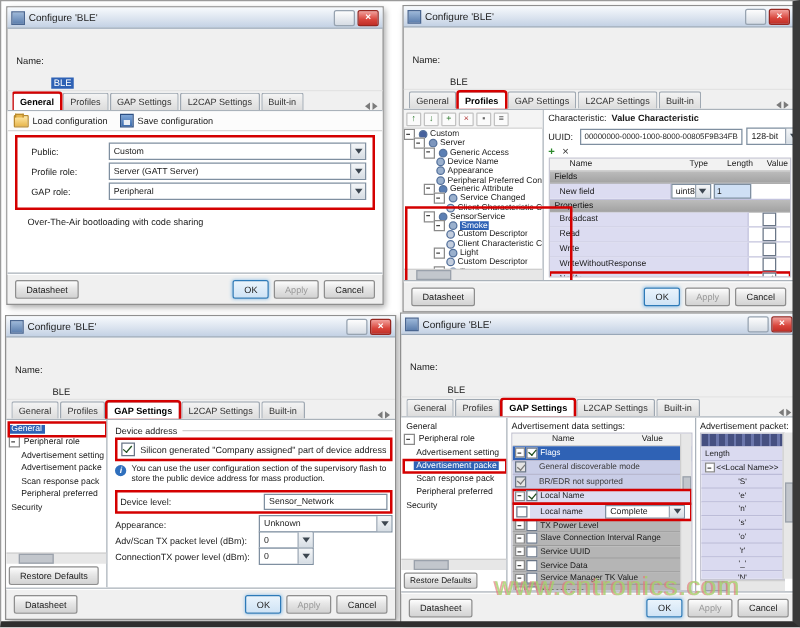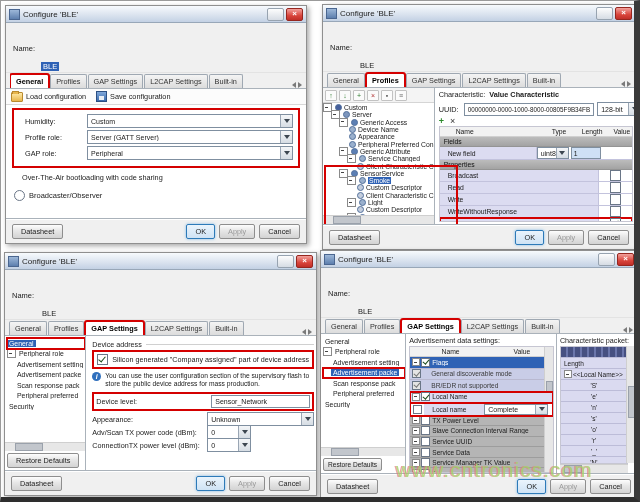--- a/index.html
+++ b/index.html
@@ -208,21 +208,21 @@
         </span>
       <span class="titem">
           <span class="dicon"></span>
           <span>Save configuration</span>
         </span>
     </div>
     <div class="redwrap profilebox">
       <div>
 
       <div class="crow">
-          <span class="clabel">Humidity:</span>
+          <span class="clabel">Public:</span>
           <span class="combo">
               <span class="cval">Custom</span>
               <span class="carr"></span>
             </span>
         </div>
           <div class="crow">
           <span class="clabel">Profile role:</span>
           <span class="combo">
               <span class="cval">Server (GATT Server)</span>
               <span class="carr"></span>
@@ -232,24 +232,20 @@
           <span class="clabel">GAP role:</span>
           <span class="combo">
               <span class="cval">Peripheral</span>
               <span class="carr"></span>
             </span>
         </div>
         </div>
     </div>
     <div class="ota">
       <div>Over-The-Air bootloading with code sharing</div>
-    </div>
-    <div class="rrow" style="margin:7px 0 0 8px;">
-      <span class="radio"></span>
-      <span>Broadcaster/Observer</span>
     </div>
 
   </div>
   <div class="footer">
     <span class="btn">Datasheet</span>
     <span class="spacer"></span>
     <span class="btn ok">OK</span>
     <span class="btn dis">Apply</span>
     <span class="btn">Cancel</span>
   </div>
@@ -583,21 +579,21 @@
         <span class="tinput" style="flex:1;">Sensor_Network</span>
       </div>
       <div class="frow">
         <span class="flbl">Appearance:</span>
         <span class="combo" style="flex:1;">
             <span class="cval">Unknown</span>
             <span class="carr"></span>
           </span>
       </div>
       <div class="frow">
-        <span class="flbl">Adv/Scan TX power code (dBm):</span>
+        <span class="flbl">Adv/Scan TX packet level (dBm):</span>
         <span class="combo" style="width:42px;">
             <span class="cval">0</span>
             <span class="carr"></span>
           </span>
       </div>
       <div class="frow">
         <span class="flbl">ConnectionTX power level (dBm):</span>
         <span class="combo" style="width:42px;">
             <span class="cval">0</span>
             <span class="carr"></span>
@@ -775,21 +771,21 @@
             <span class="nm">Advertising Interval</span>
 
           </div>
           </div>
         <div class="vscroll">
             <span class="vthumb" style="top:34px;"></span>
           </div>
       </div>
     </div>
     <div class="pktpanel">
-      <div class="ptitle">Characteristic packet:</div>
+      <div class="ptitle">Advertisement packet:</div>
       <div class="pktlist">
 
       <div class="pktrow dark">
 
           <span></span>
         </div>
           <div class="pktrow">
 
           <span>Length</span>
         </div>

